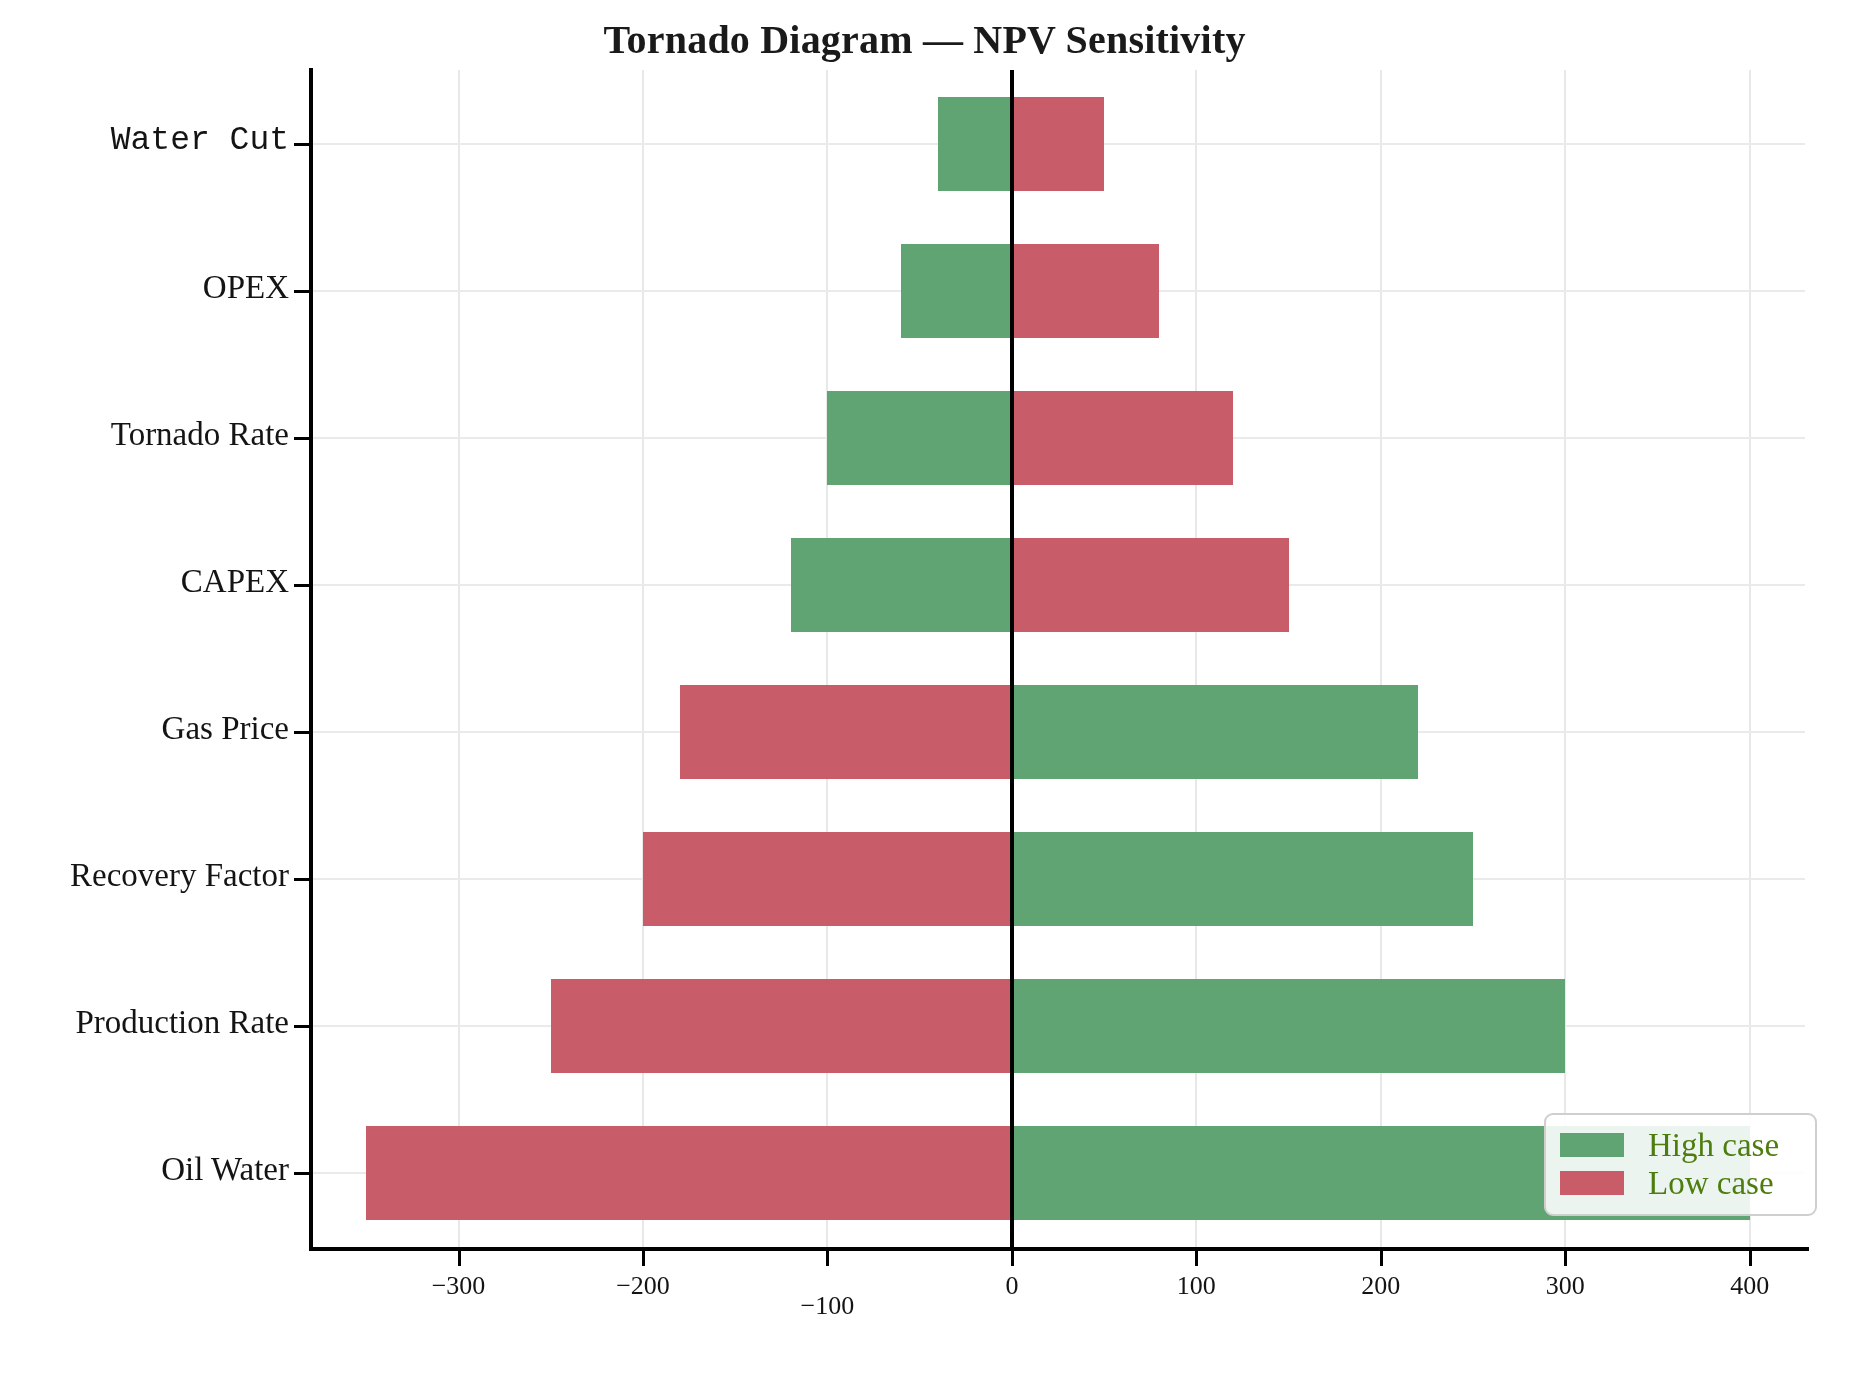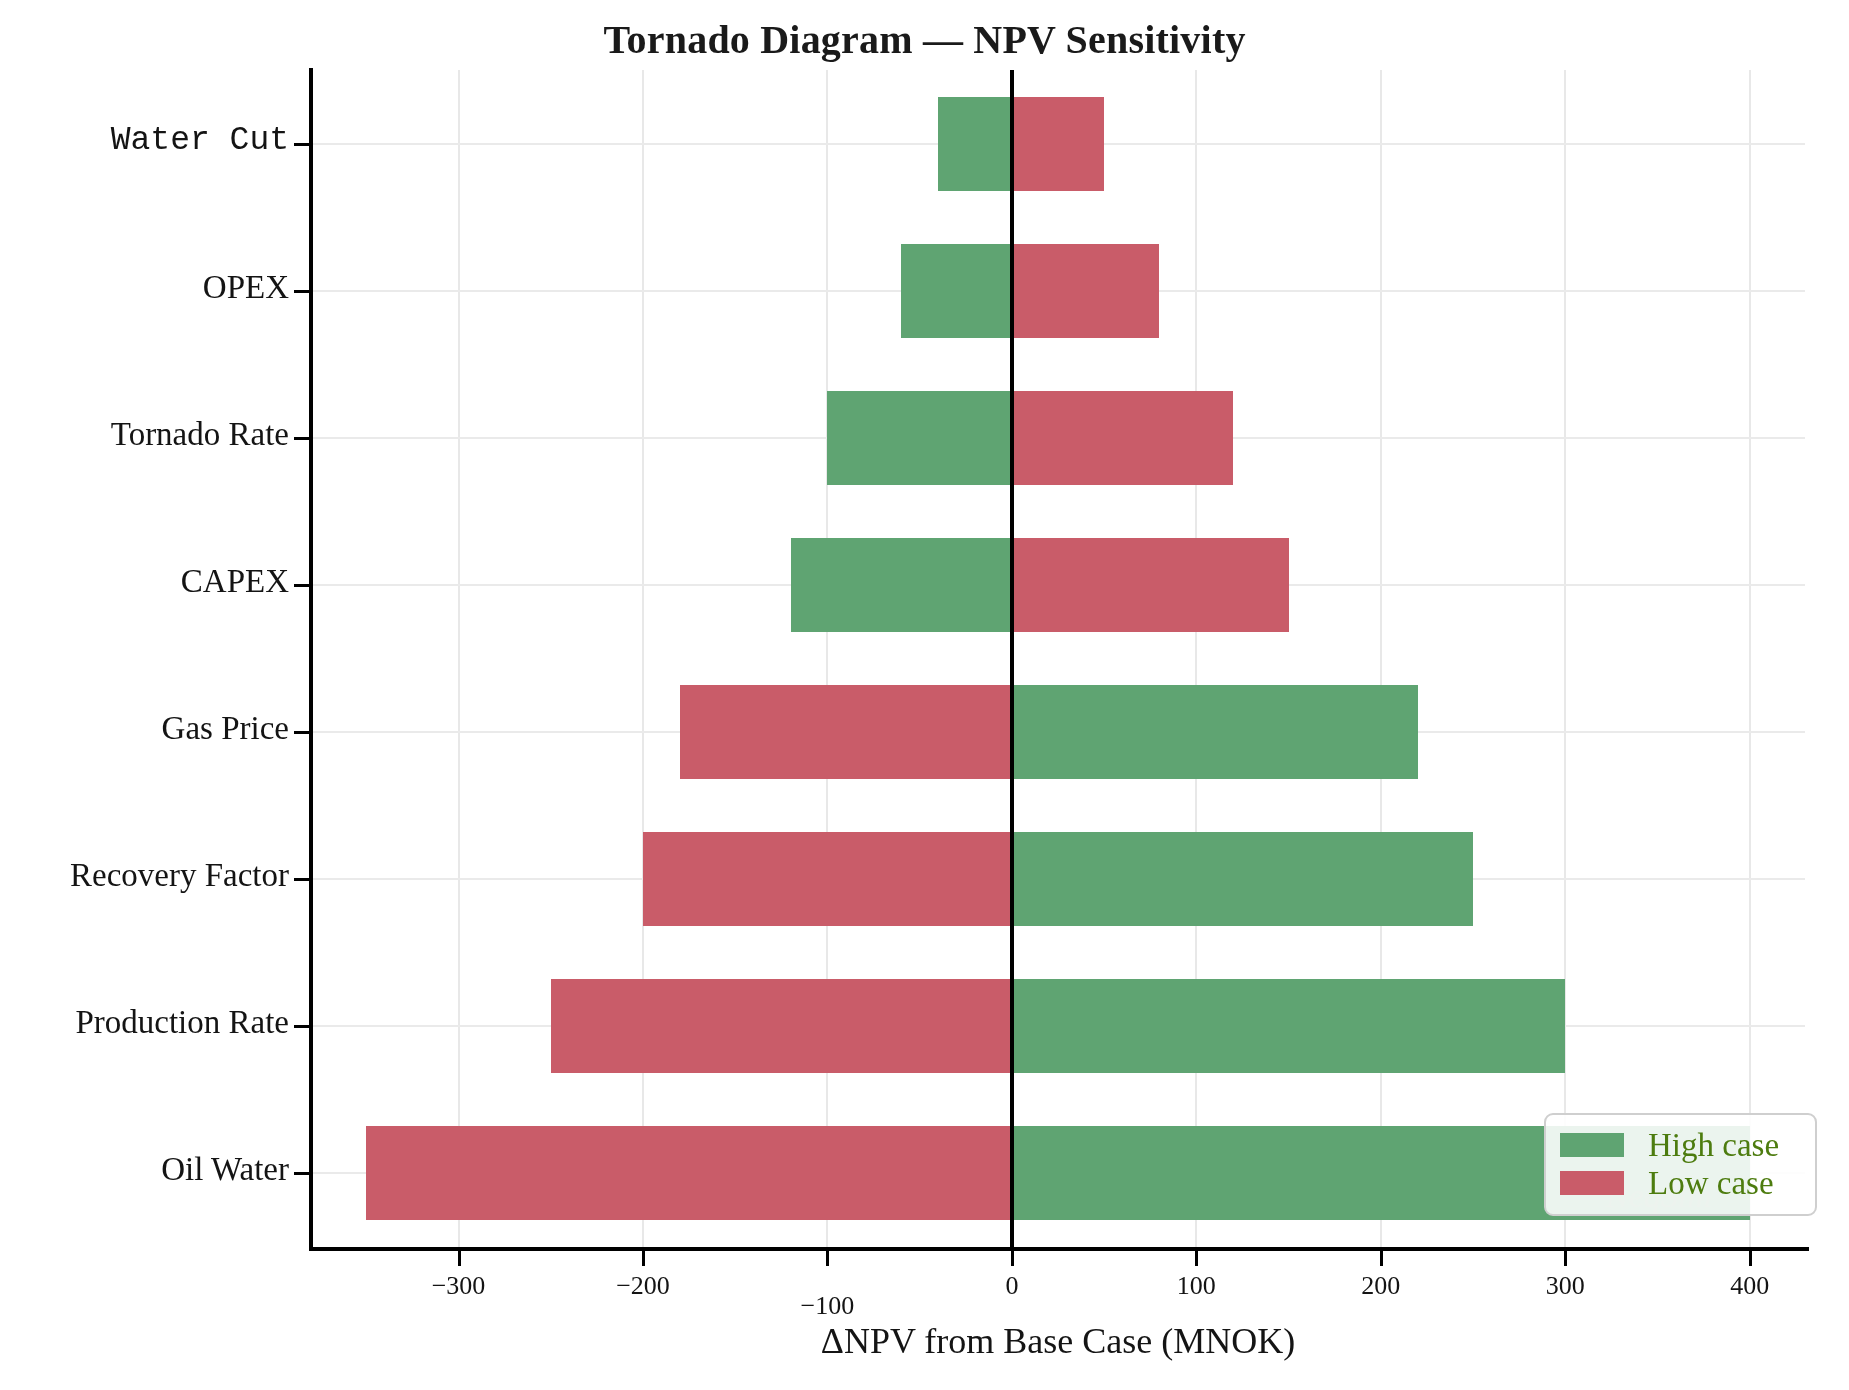--- a/index.html
+++ b/index.html
@@ -204,21 +204,20 @@
       <div class="ytick-mark" style="top: 731.062px;"></div>
       <div class="ytick-label" style="top: 710.062px;">Gas Price</div>
       <div class="ytick-mark" style="top: 878.188px;"></div>
       <div class="ytick-label" style="top: 857.188px;">Recovery Factor</div>
       <div class="ytick-mark" style="top: 1025.31px;"></div>
       <div class="ytick-label" style="top: 1004.31px;">Production Rate</div>
       <div class="ytick-mark" style="top: 1172.44px;"></div>
       <div class="ytick-label" style="top: 1151.44px;">Oil Water</div>
     </div>
 
-  <div id="xaxis-label">ΔNPV from Base Case (MNOK)</div>
 
   <div id="watermark">NeqSim</div>
 
   <div id="legend">
     <div class="legend-row">
       <span class="legend-swatch" style="background: rgb(95, 164, 114);"></span>
       <span class="legend-text">High case</span>
     </div>
     <div class="legend-row">
       <span class="legend-swatch" style="background: rgb(201, 92, 105);"></span>

